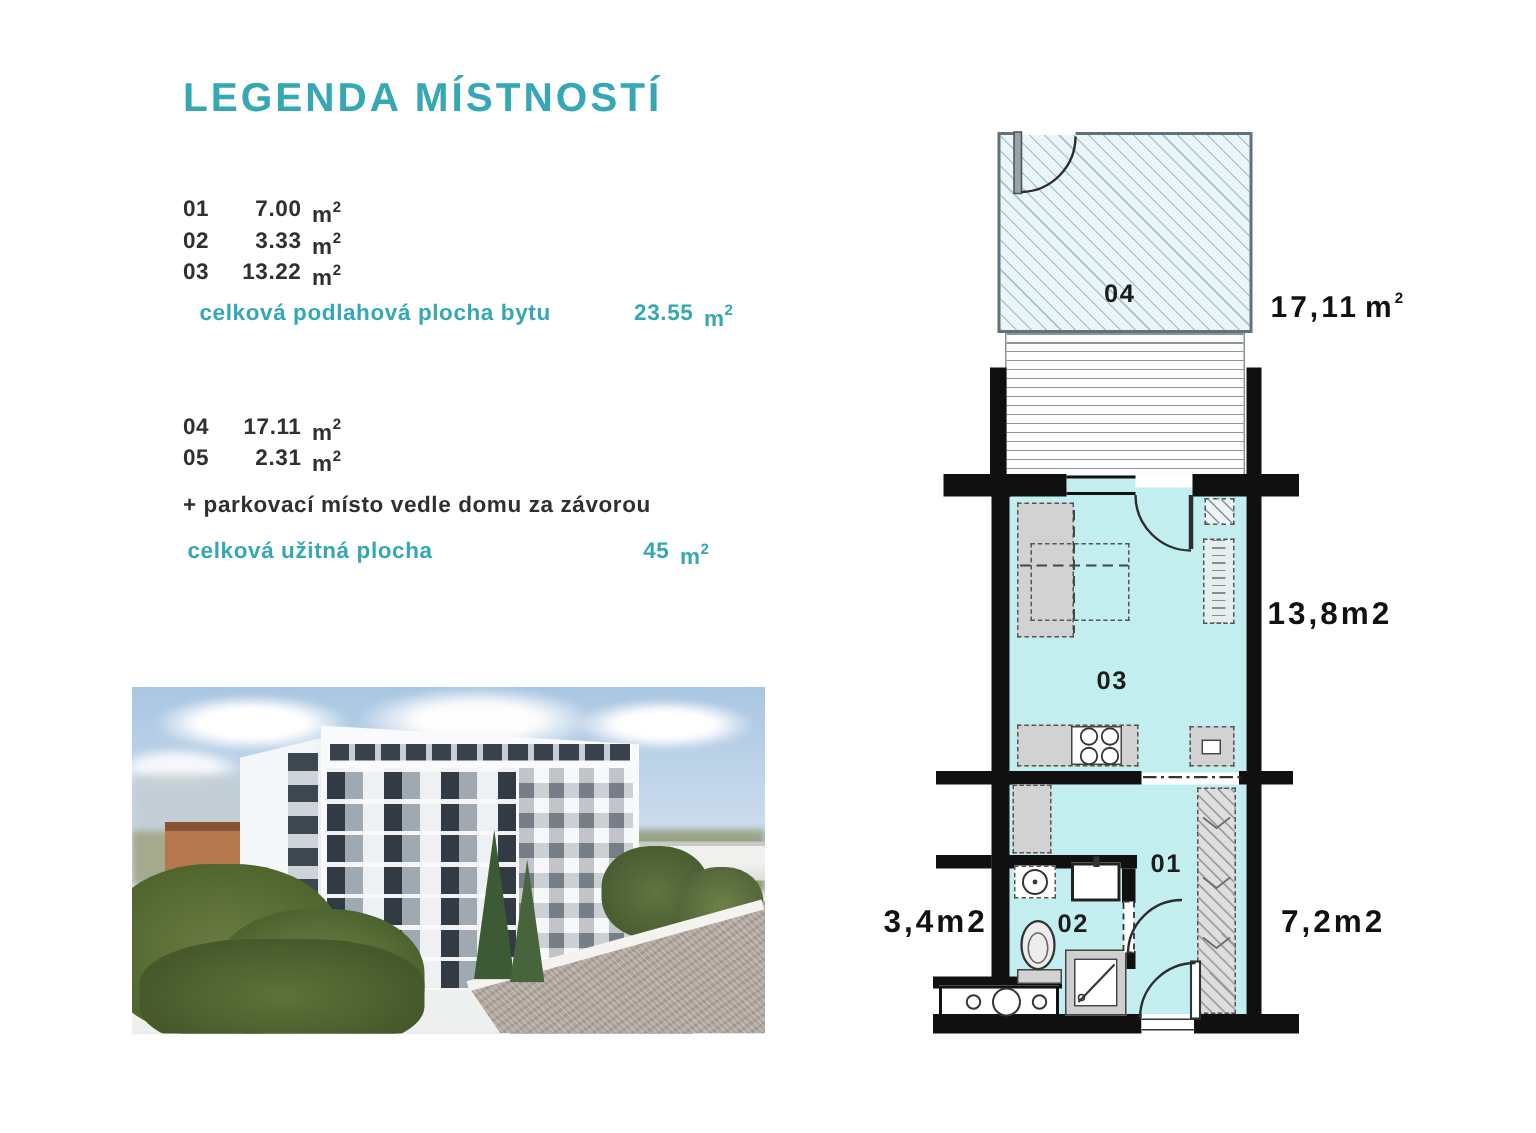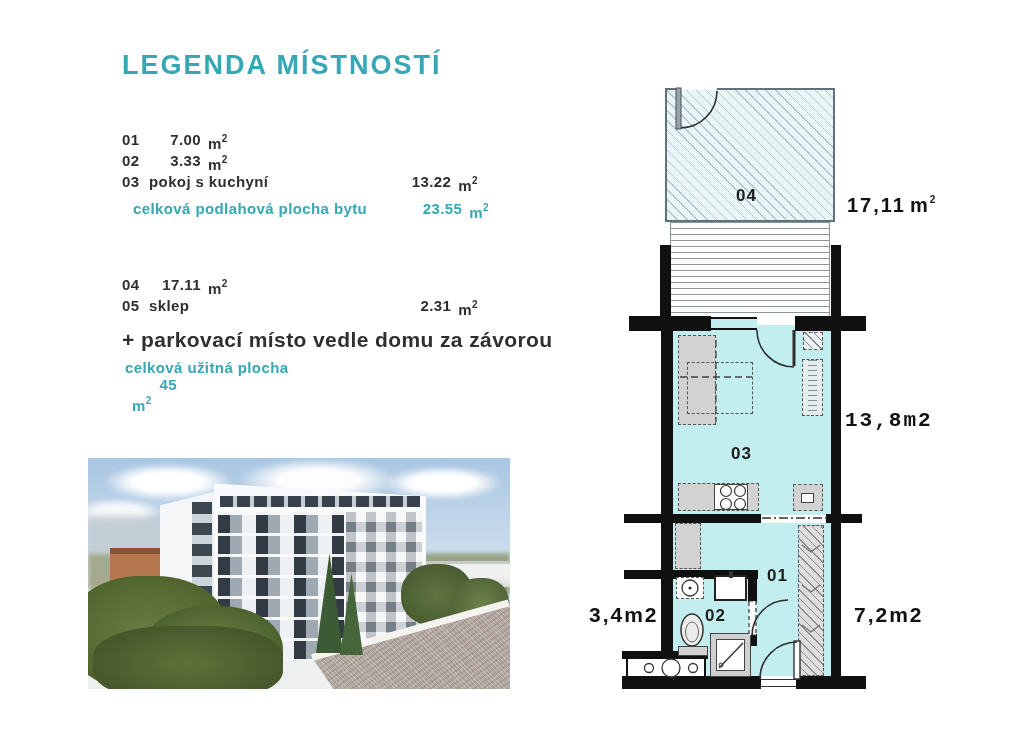--- a/index.html
+++ b/index.html
@@ -54,21 +54,20 @@
     <span class="lval">7.00</span>
     <span class="lunit"><span>m</span><sup class="sq">2</sup></span>
   </div>
   <div class="lrow">
     <span class="lnum">02</span>
     <span class="lval">3.33</span>
     <span class="lunit"><span>m</span><sup class="sq">2</sup></span>
   </div>
   <div class="lrow">
     <span class="lnum">03</span>
-    <span class="lname">pokoj s kuchyní</span>
     <span class="lval">13.22</span>
     <span class="lunit"><span>m</span><sup class="sq">2</sup></span>
   </div>
 </div>
 
 <div class="abs teal" style="left:133px;top:201px;">
   <div class="lrow">
     <span class="lname">celková podlahová plocha bytu</span>
     <span class="lval">23.55</span>
     <span class="lunit"><span>m</span><sup class="sq">2</sup></span>
@@ -76,30 +75,29 @@
 </div>
 
 <div class="abs" style="left:122px;top:277px;">
   <div class="lrow">
     <span class="lnum">04</span>
     <span class="lval">17.11</span>
     <span class="lunit"><span>m</span><sup class="sq">2</sup></span>
   </div>
   <div class="lrow">
     <span class="lnum">05</span>
-    <span class="lname">sklep</span>
     <span class="lval">2.31</span>
     <span class="lunit"><span>m</span><sup class="sq">2</sup></span>
   </div>
 </div>
 
-<div class="abs" style="left:122px;top:328px;font-size:21px;font-weight:bold;letter-spacing:.4px;">+ parkovací místo vedle domu za závorou</div>
+<div class="abs" style="left:122px;top:328px;font-size:15px;font-weight:bold;letter-spacing:.4px;">+ parkovací místo vedle domu za závorou</div>
 
 <div class="abs teal" style="left:125px;top:360px;">
-  <div class="lrow" style="width:348px;flex-direction:column;">
+  <div class="lrow" style="width:348px;">
     <span class="lname">celková užitná plocha</span>
     <span class="lval">45</span>
     <span class="lunit"><span>m</span><sup class="sq">2</sup></span>
   </div>
 </div>
 
 <div class="abs" style="left:0;top:0;width:1024px;height:755px;">
 
   <div class="abs" id="garden"></div>
   <div class="abs" style="left:677px;top:85px;width:40px;height:5px;background:#fff;"></div>
@@ -173,21 +171,21 @@
     <circle cx="721" cy="665" r="2" fill="none" stroke="#333" stroke-width="1"></circle>
     <path d="M802,545 l9,7 l9,-7 M802,585 l9,7 l9,-7 M802,625 l9,7 l9,-7" fill="none" stroke="#6e6e6e" stroke-width="1.2"></path>
   </svg>
 
   <div class="rl" style="left:736px;top:186px;">04</div>
   <div class="rl" style="left:731px;top:444px;">03</div>
   <div class="rl" style="left:767px;top:566px;">01</div>
   <div class="rl" style="left:705px;top:606px;">02</div>
 
   <div class="area-big" style="left:847px;top:194px;font-size:20px;"><span>17,11</span><span style="margin-left:4px;">m</span><sup class="sq">2</sup></div>
-  <div class="area-big" style="left:845px;top:409px;font-family:Liberation Mono, monospace;">13,8m2</div>
+  <div class="area-big" style="left:845px;top:398px;">13,8m2</div>
   <div class="area-big" style="left:589px;top:603px;">3,4m2</div>
   <div class="area-big" style="left:854px;top:603px;">7,2m2</div>
 </div>
 
 <div class="abs" id="photo">
   <div class="abs" style="left:0;top:0;width:422px;height:231px;background:linear-gradient(#a9c6e2,#cfdfee 45%,#e9eef2 62%,#eef0ef 70%);"></div>
   <div class="abs" style="left:15px;top:5px;width:130px;height:38px;background:radial-gradient(closest-side,#ffffff 55%,rgba(255,255,255,0));filter:blur(2px);"></div>
   <div class="abs" style="left:150px;top:0px;width:160px;height:44px;background:radial-gradient(closest-side,#fdfdfd 50%,rgba(255,255,255,0));filter:blur(2px);"></div>
   <div class="abs" style="left:295px;top:8px;width:120px;height:34px;background:radial-gradient(closest-side,#ffffff 55%,rgba(255,255,255,0));filter:blur(2px);"></div>
   <div class="abs" style="left:-15px;top:40px;width:90px;height:30px;background:radial-gradient(closest-side,#f6f8fa 55%,rgba(255,255,255,0));filter:blur(2px);"></div>

